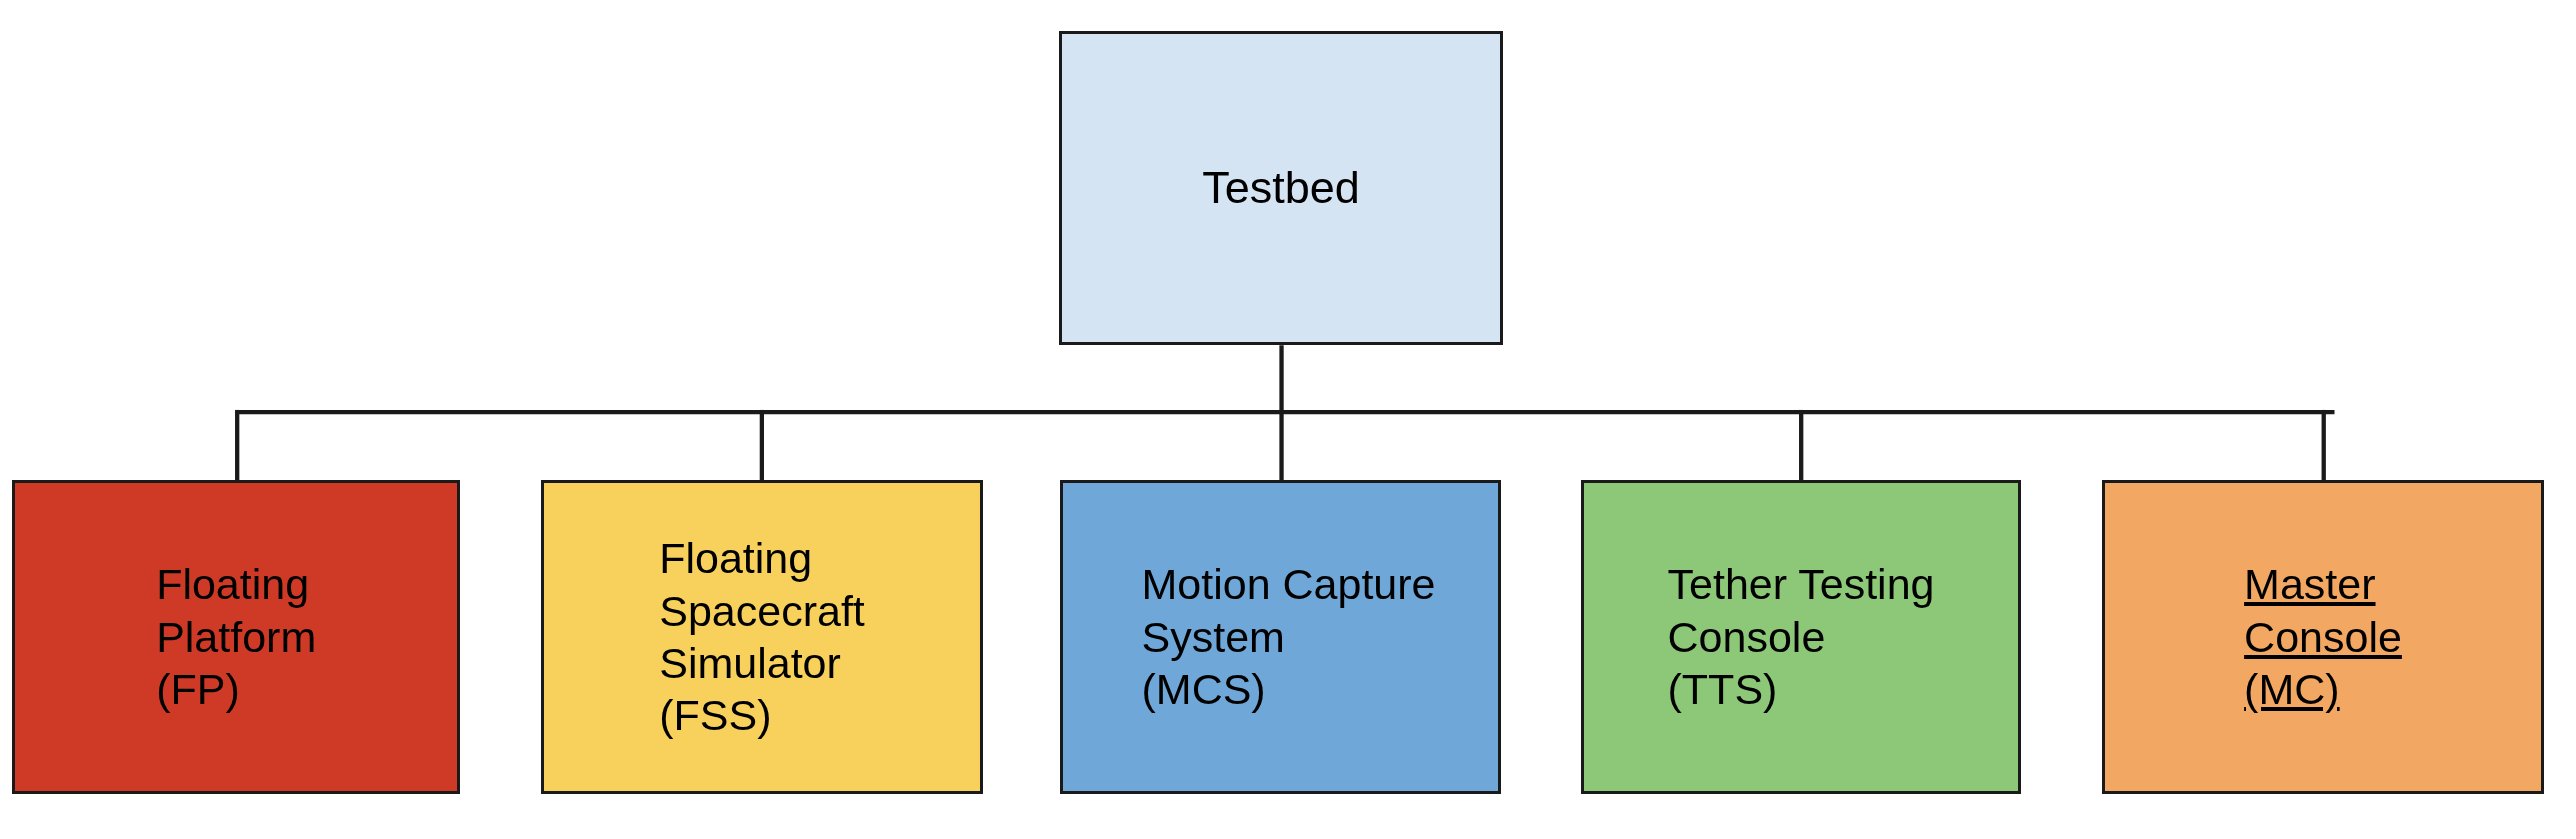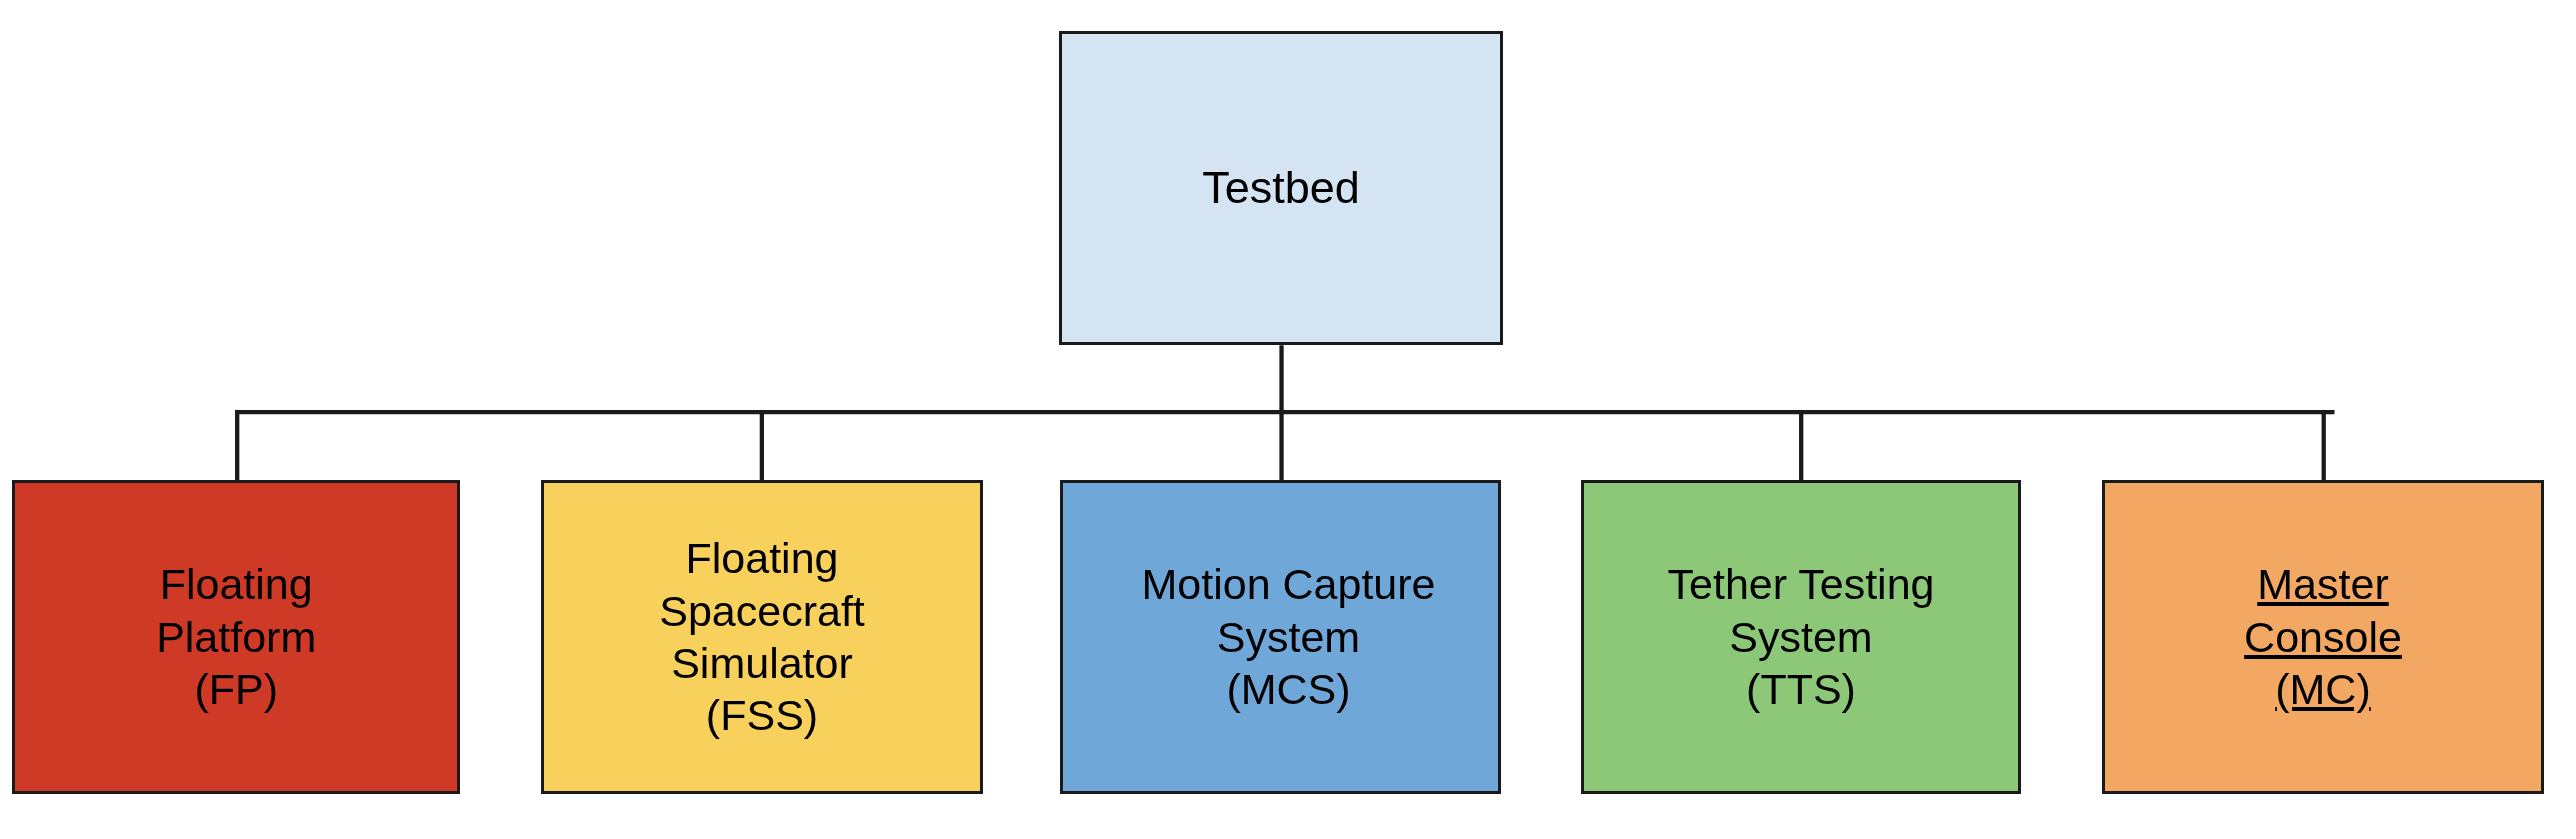--- a/index.html
+++ b/index.html
@@ -19,21 +19,21 @@
     height: 840px;
     background: #ffffff;
   }
   .node {
     position: absolute;
     box-sizing: border-box;
     border: 3.6px solid #1a1a1a;
     display: flex;
     align-items: center;
     justify-content: center;
-    text-align: center;
+    text-align: left;
     color: #000000;
     line-height: 1.22;
     white-space: pre-line;
   }
   .node-root {
     left: 1059px;
     top: 31px;
     width: 444px;
     height: 314px;
     font-size: 45px;
@@ -89,21 +89,21 @@
   <div class="node node-child" id="node-fss" style="background-color: rgb(248, 209, 92);">Floating
 Spacecraft
 Simulator
 (FSS)</div>
 
   <div class="node node-child" id="node-mcs" style="background-color: rgb(111, 168, 216);">Motion Capture
 System
 (MCS)</div>
 
   <div class="node node-child" id="node-tts" style="background-color: rgb(140, 200, 120);">Tether Testing
-System
+Console
 (TTS)</div>
 
   <div class="node node-child" id="node-mc" style="background-color: rgb(242, 168, 98);">Master
 Console
 (MC)</div>
 
 </div>
 
 
 </body></html>

